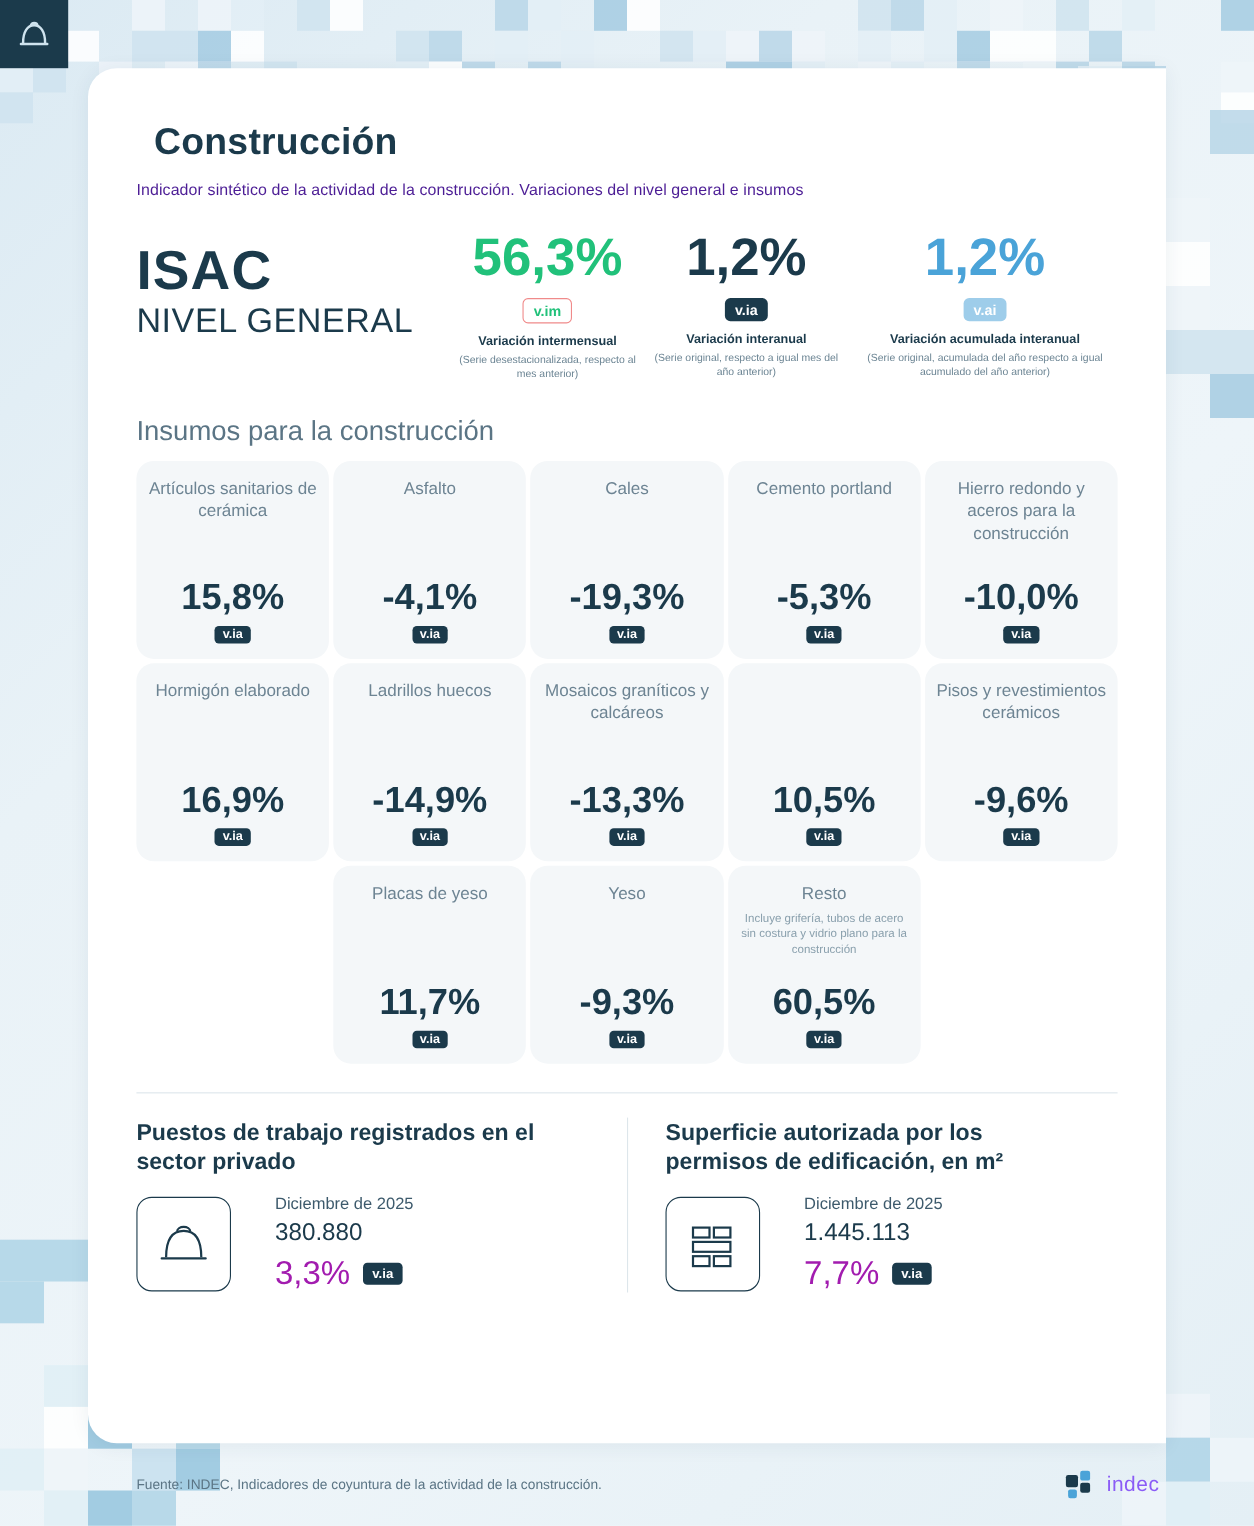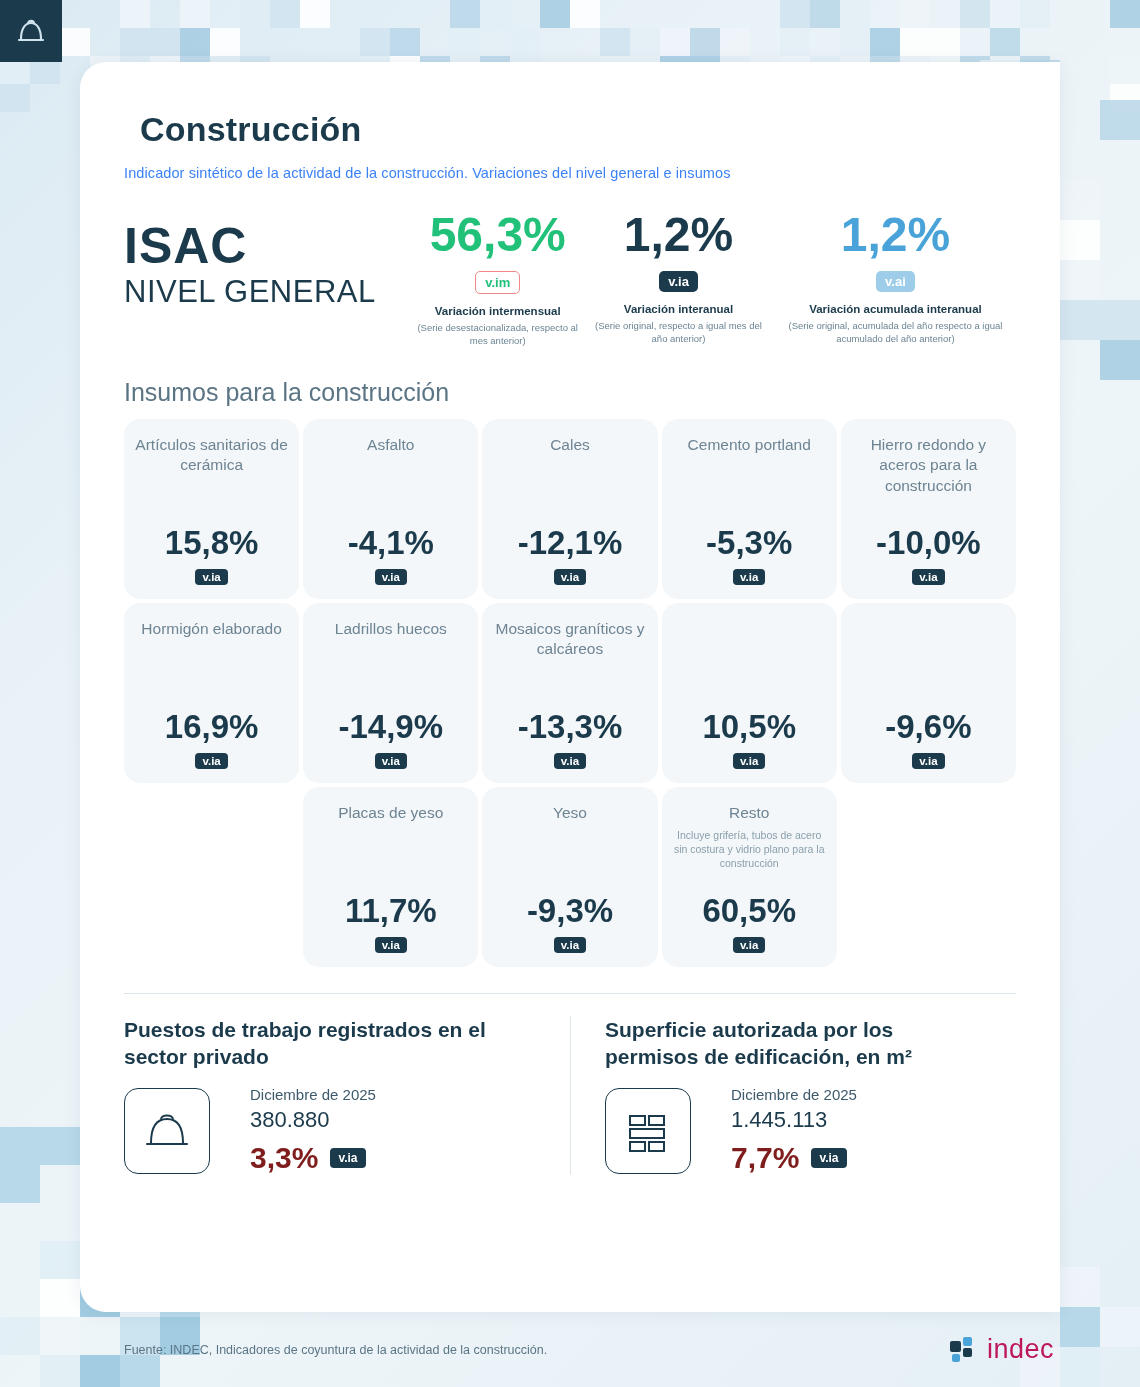--- a/index.html
+++ b/index.html
@@ -57,21 +57,21 @@
     box-shadow: 0 2px 18px rgba(30,60,80,.07);
     z-index: 2;
     padding: 32px 44px 0 44px;
   }
 
   h1.title {
     margin: 16px; font-size: 34px; color: #1b3a4b; font-weight: bold;
     letter-spacing: .2px;
   }
   .subtitle {
-    margin: 9px 0 0 0; font-size: 14.5px; color: #3b82f6; letter-spacing: .1px;
+    margin: 9px 0 0 0; font-size: 14.5px; color: #4c1d95; letter-spacing: .1px;
   }
 
   
   .isac-row { display: flex; align-items: flex-start; margin-top: 30px; }
   .isac-label { width: 300px; padding-top: 10px; }
   .isac-label .isac-big {
     font-size: 50px; font-weight: bold; color: #1b3a4b; letter-spacing: 1px; line-height: 1;
   }
   .isac-label .isac-sub {
     font-size: 31px; color: #1b3a4b; letter-spacing: .5px; margin-top: 4px; line-height: 1.1;
@@ -127,34 +127,34 @@
   }
   .brow { display: flex; align-items: center; }
   .icon-box {
     width: 86px; height: 86px; border: 1.5px solid #1b3a4b; border-radius: 14px;
     display: flex; align-items: center; justify-content: center; flex: none;
   }
   .bdata { margin-left: 40px; }
   .bdata .when { font-size: 15px; color: #3d5a6c; }
   .bdata .num { font-size: 22px; color: #1b3a4b; margin-top: 4px; }
   .bdata .pctrow { display: flex; align-items: center; margin-top: 8px; }
-  .bdata .pct { font-size: 30px; font-weight: bold; color: #7f1d1d; }
+  .bdata .pct { font-size: 30px; font-weight: normal; color: #a21caf; }
   .bdata .tag {
     margin-left: 12px; background: #1b3a4b; color: #fff;
     font-size: 12px; font-weight: bold; padding: 3px 8px; border-radius: 4px;
   }
 
   
   .footer {
     position: absolute; left: 124px; bottom: 22px; width: 930px;
     display: flex; align-items: center; justify-content: space-between; z-index: 4;
   }
   .footer .src { font-size: 12.5px; color: #5b7585; }
   .brand { display: flex; align-items: center; }
-  .brand .bname { font-size: 27px; color: #be185d; margin-left: 9px; letter-spacing: .5px; }
+  .brand .bname { font-size: 19px; color: #8b5cf6; margin-left: 9px; letter-spacing: .5px; }
 </style>
 </head>
 <body>
 
 <div class="pixel-deco deco-tl">
     <div style="background: transparent; opacity: 0.85;"></div>
     <div style="background: rgb(185, 214, 232); opacity: 0.85;"></div>
     <div style="background: transparent; opacity: 0.85;"></div>
     <div style="background: transparent; opacity: 0.85;"></div>
     <div style="background: rgb(238, 245, 249); opacity: 0.85;"></div>
@@ -451,21 +451,21 @@
         <div class="pct">15,8%</div>
         <div><span class="tag">v.ia</span></div>
       </div>
       <div class="cell">
         <div class="name">Asfalto</div>
         <div class="pct">-4,1%</div>
         <div><span class="tag">v.ia</span></div>
       </div>
       <div class="cell">
         <div class="name">Cales</div>
-        <div class="pct">-12,1%</div>
+        <div class="pct">-19,3%</div>
         <div><span class="tag">v.ia</span></div>
       </div>
       <div class="cell">
         <div class="name">Cemento portland</div>
         <div class="pct">-5,3%</div>
         <div><span class="tag">v.ia</span></div>
       </div>
       <div class="cell">
         <div class="name">Hierro redondo y aceros para la construcción</div>
         <div class="pct">-10,0%</div>
@@ -484,20 +484,21 @@
       <div class="cell">
         <div class="name">Mosaicos graníticos y calcáreos</div>
         <div class="pct">-13,3%</div>
         <div><span class="tag">v.ia</span></div>
       </div>
       <div class="cell">
         <div class="pct">10,5%</div>
         <div><span class="tag">v.ia</span></div>
       </div>
       <div class="cell">
+        <div class="name">Pisos y revestimientos cerámicos</div>
         <div class="pct">-9,6%</div>
         <div><span class="tag">v.ia</span></div>
       </div>
       <div class="cell empty"></div>
       <div class="cell">
         <div class="name">Placas de yeso</div>
         <div class="pct">11,7%</div>
         <div><span class="tag">v.ia</span></div>
       </div>
       <div class="cell">

